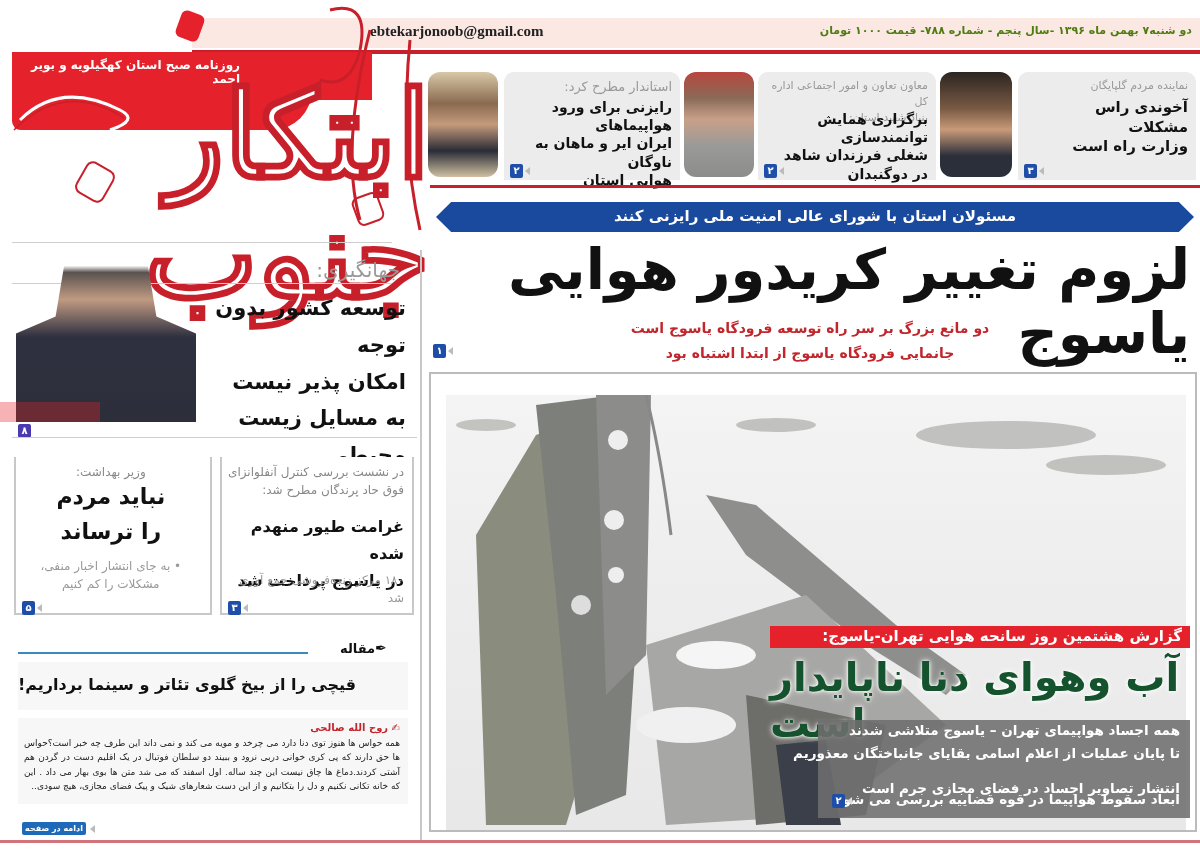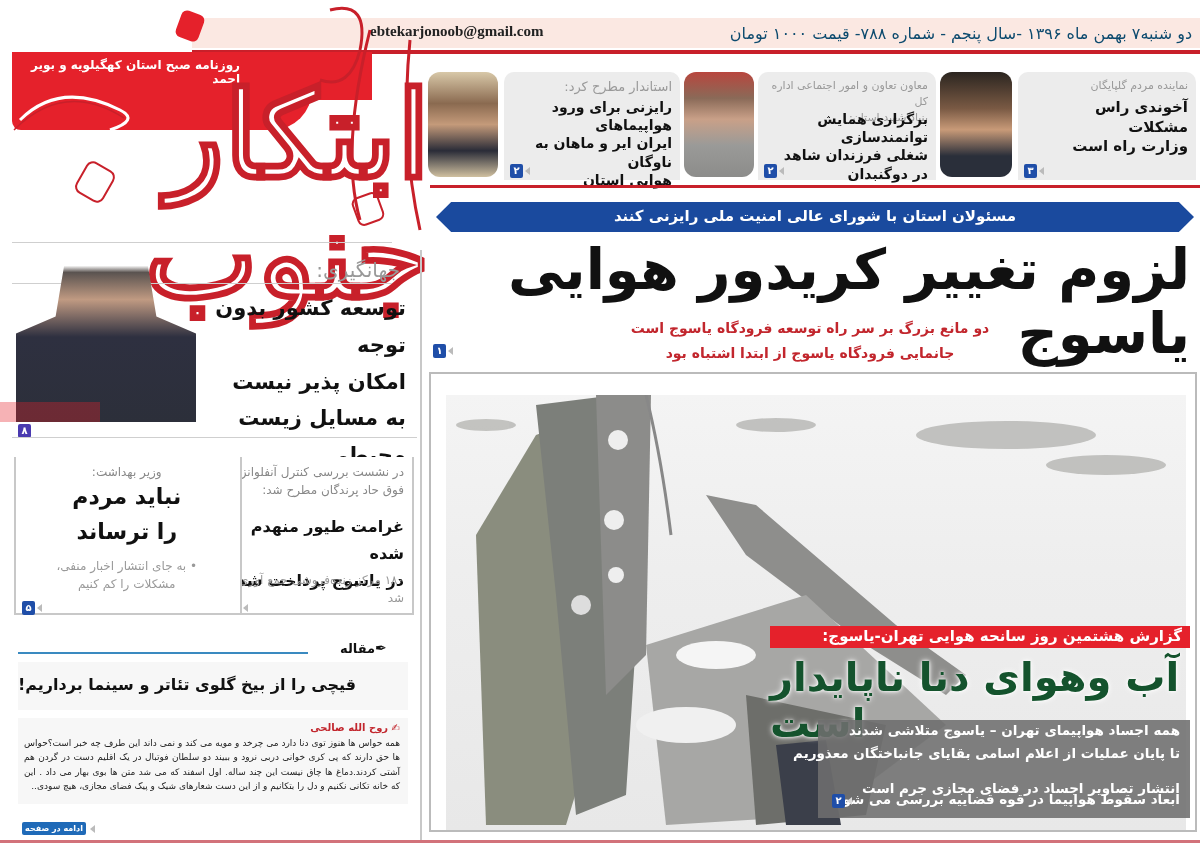--- a/index.html
+++ b/index.html
@@ -3,21 +3,21 @@
 <meta charset="utf-8">
 <style>
   * { box-sizing: border-box; margin: 0; padding: 0; }
   html, body { width: 1200px; height: 849px; overflow: hidden; background: #ffffff; }
   body { position: relative; font-family: "DejaVu Sans", sans-serif; color: #111; direction: ltr; }
   .rtl { direction: rtl; unicode-bidi: embed; }
 
   
   .topbar { position: absolute; left: 192px; top: 18px; width: 1008px; height: 30px; background: #fbe8e2; }
   .topbar .email { position: absolute; left: 178px; top: 5px; font-family: "Liberation Serif", serif; font-size: 15px; font-weight: bold; color: #222; }
-  .topbar .dateline { position: absolute; right: 8px; top: 6px; font-size: 16px; font-weight: normal; color: #0c4a6e; }
+  .topbar .dateline { position: absolute; right: 8px; top: 6px; font-size: 11px; font-weight: bold; color: #4d7c0f; }
   .topbar-rule { position: absolute; left: 192px; top: 50px; width: 1008px; height: 4px; background: #c8202a; }
 
   .logo { position: absolute; left: 0; top: 0; width: 430px; height: 240px; }
   .logo-band { position: absolute; left: 12px; top: 52px; width: 360px; height: 48px; background: #e5212b; border-radius: 0 0 0 0; }
   .logo-band-curve { position: absolute; left: 12px; top: 90px; width: 300px; height: 40px; background: #e5212b; border-radius: 0 0 180px 40px; }
   .logo .tagline { position: absolute; left: 20px; top: 58px; width: 220px; text-align: right; font-size: 12px; font-weight: bold; color: #fff; }
   .logo .brand { position: absolute; left: 40px; top: 75px; font-family: "DejaVu Serif", serif; font-size: 120px; font-weight: bold; color: #ffffff; -webkit-text-stroke: 3px #c8202a; line-height: 1; letter-spacing: -6px; }
   .logo svg { position: absolute; left: 0; top: 0; }
 
   
@@ -203,21 +203,21 @@
   </div>
   <div class="head rtl" style="top:56px; font-size:16px; line-height:1.7;">
     <div>غرامت طیور منهدم شده</div>
     <div>در یاسوج پرداخت شد</div>
   </div>
   <div class="foot rtl" style="top:114px;">۱۸۰ مرکز زنده‌فروشی جمع آوری شد</div>
   <span class="badge" style="left:6px; top:144px;">۳</span>
   <span class="badge-arrow" style="left:21px; top:147px;"></span>
 </div>
 
-<div class="box" style="left:14px; width:228px;">
+<div class="box" style="left:14px; width:198px;">
   <div class="kicker rtl" style="text-align:center;">وزیر بهداشت:</div>
   <div class="head rtl" style="top:22px; font-size:22px; line-height:1.6; text-align:center;">
     <div>نباید مردم</div>
     <div>را ترساند</div>
   </div>
   <div class="foot rtl" style="top:100px; text-align:center;">
     <div>• به جای انتشار اخبار منفی،</div>
     <div>مشکلات را کم کنیم</div>
   </div>
   <span class="badge" style="left:6px; top:144px;">۵</span>

